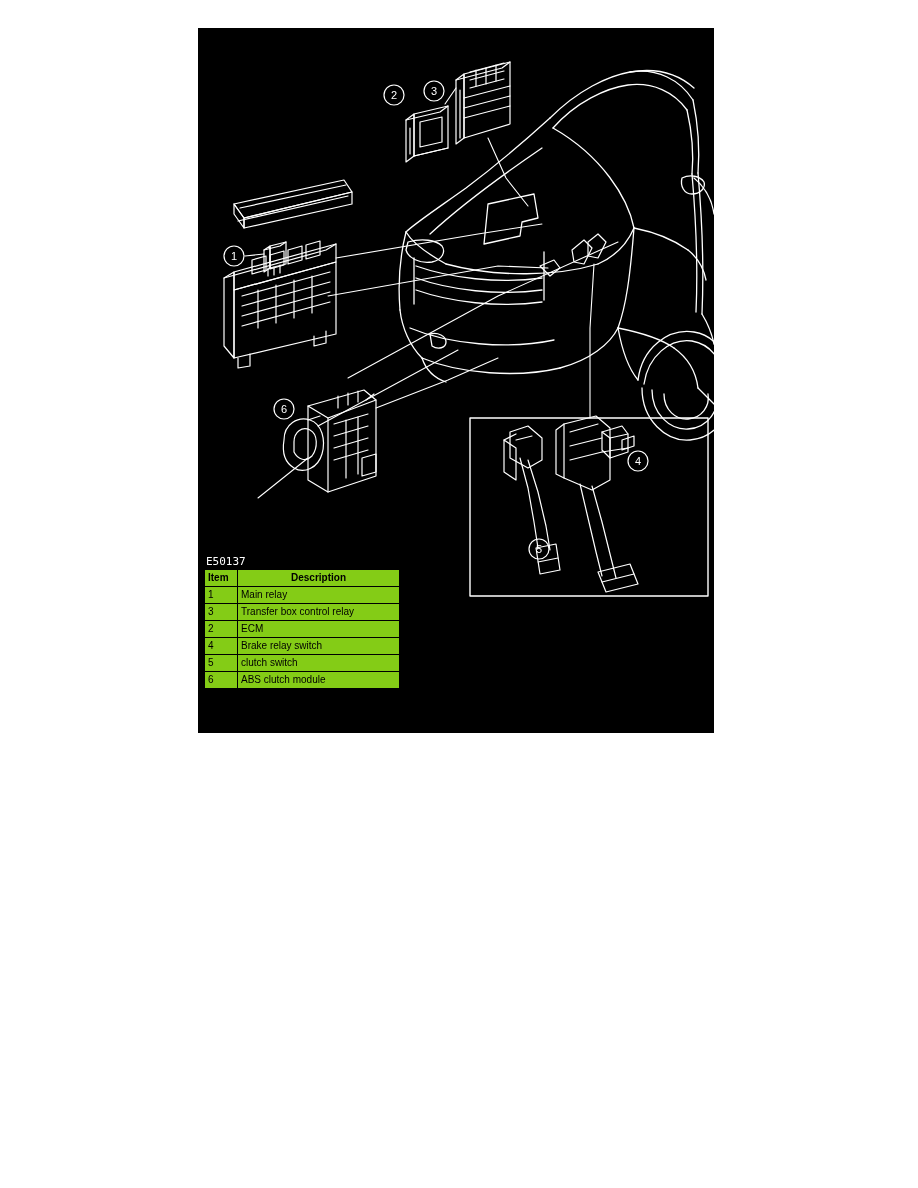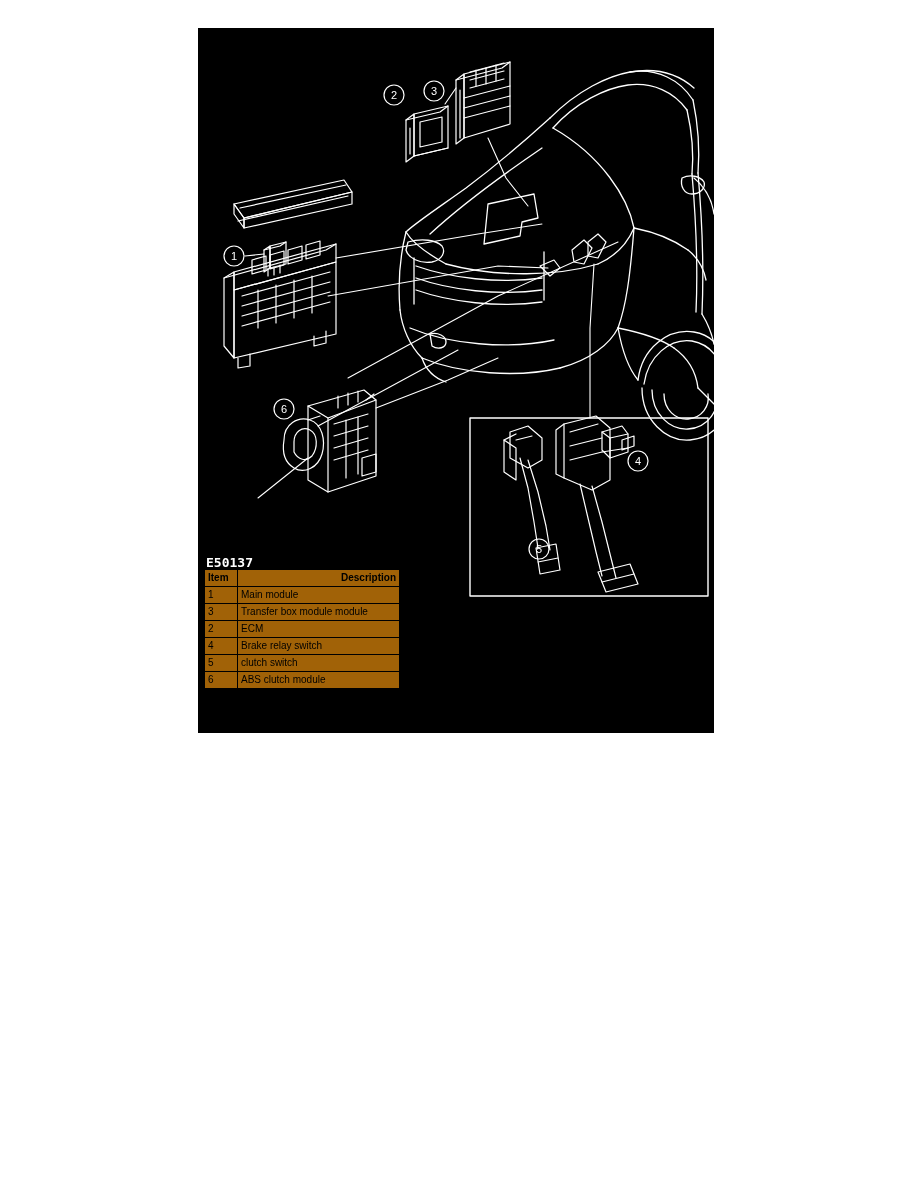--- a/index.html
+++ b/index.html
@@ -34,50 +34,50 @@
     position: absolute;
     left: 0; top: 0;
   }
   
   .fig-code {
     position: absolute;
     left: 8px;
     top: 527px;
     color: #ffffff;
     font-family: "DejaVu Sans Mono", monospace;
-    font-size: 13px;
-    font-weight: bold;
+    font-size: 11px;
+    font-weight: normal;
     letter-spacing: 0px;
   }
   
   .legend {
     position: absolute;
     left: 6px;
     top: 541px;
     width: 196px;
     border-collapse: collapse;
-    background: #a16207;
+    background: #84cc16;
     font-size: 10px;
   }
   .legend th, .legend td {
     border: 1px solid #000000;
     padding: 1px 3px;
     font-weight: normal;
     color: #000000;
     font-family: "Liberation Sans", sans-serif;
     line-height: 1.25;
     height: 14px;
   }
   .legend th.item-col, .legend td.item-col {
     width: 26px;
     text-align: left;
   }
   .legend th {
     font-weight: bold;
-    text-align: right;
+    text-align: center;
   }
   .legend th.item-col {
     text-align: left;
   }
   .legend td.desc-col {
     text-align: left;
   }
   
   text {
     font-family: "Liberation Sans", sans-serif;
@@ -336,25 +336,25 @@
     <table class="legend">
       <thead>
         <tr>
           <th class="item-col">Item</th>
           <th class="desc-col">Description</th>
         </tr>
       </thead>
       <tbody>
         <tr>
           <td class="item-col">1</td>
-          <td class="desc-col">Main module</td>
+          <td class="desc-col">Main relay</td>
         </tr>
         <tr>
           <td class="item-col">3</td>
-          <td class="desc-col">Transfer box module module</td>
+          <td class="desc-col">Transfer box control relay</td>
         </tr>
         <tr>
           <td class="item-col">2</td>
           <td class="desc-col">ECM</td>
         </tr>
         <tr>
           <td class="item-col">4</td>
           <td class="desc-col">Brake relay switch</td>
         </tr>
         <tr>

